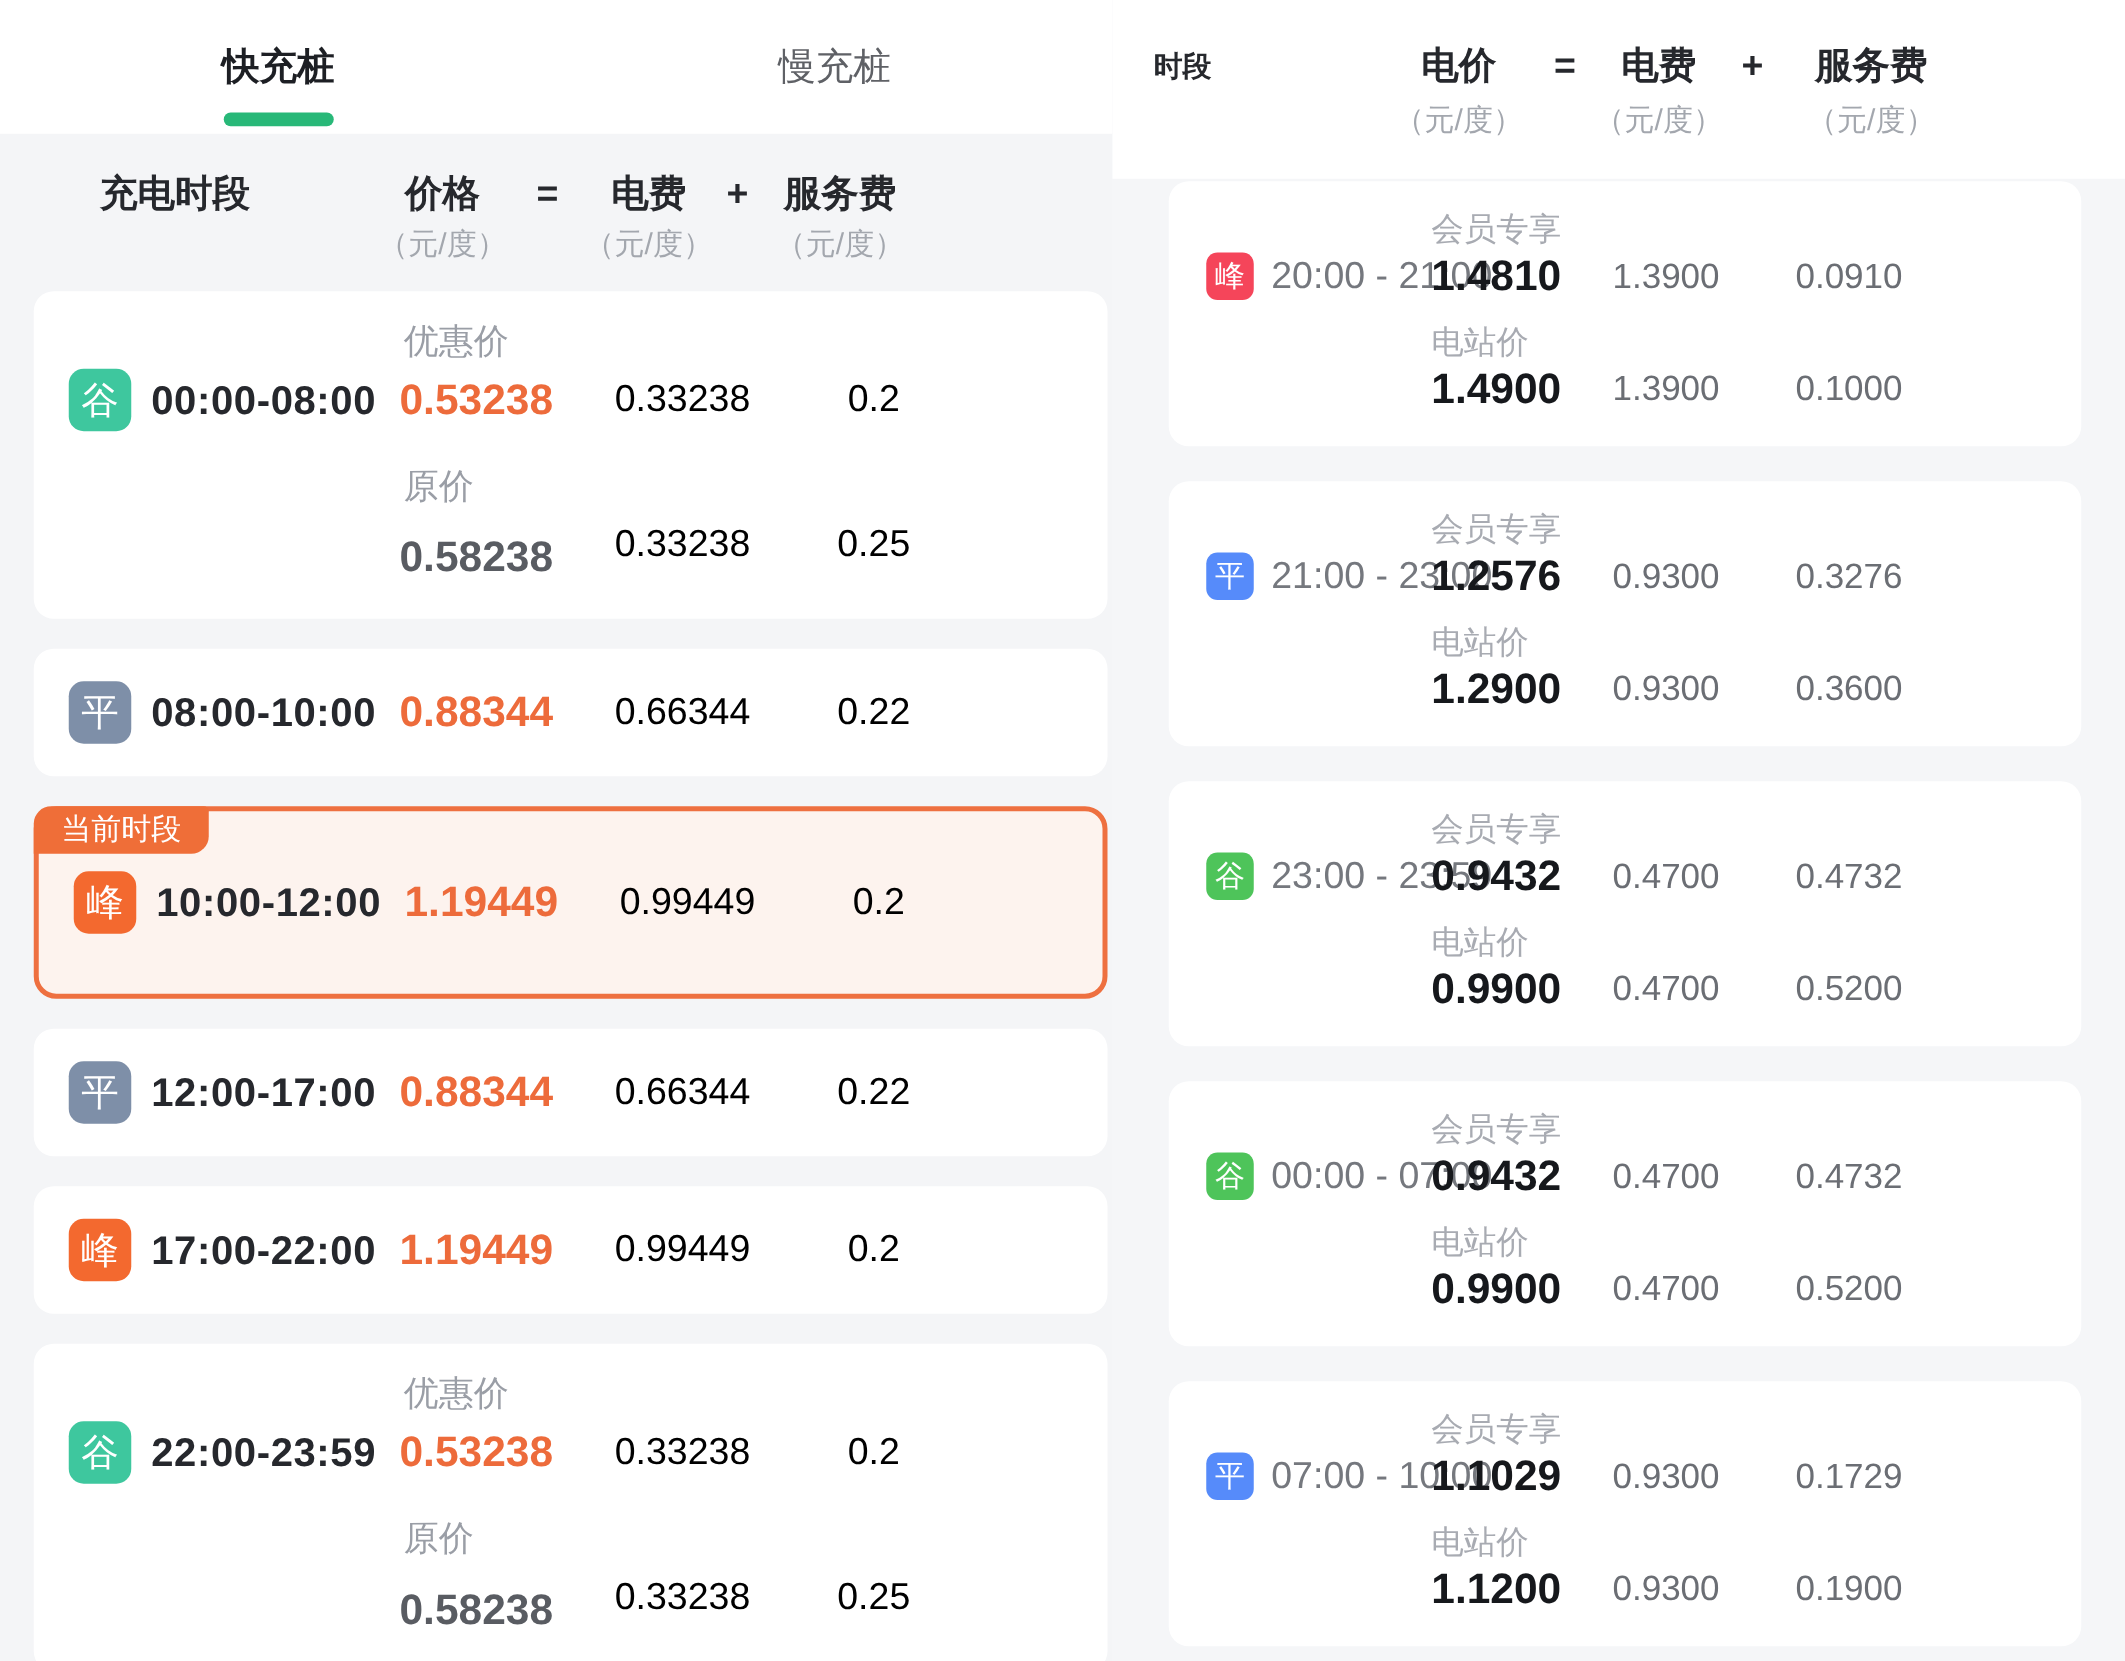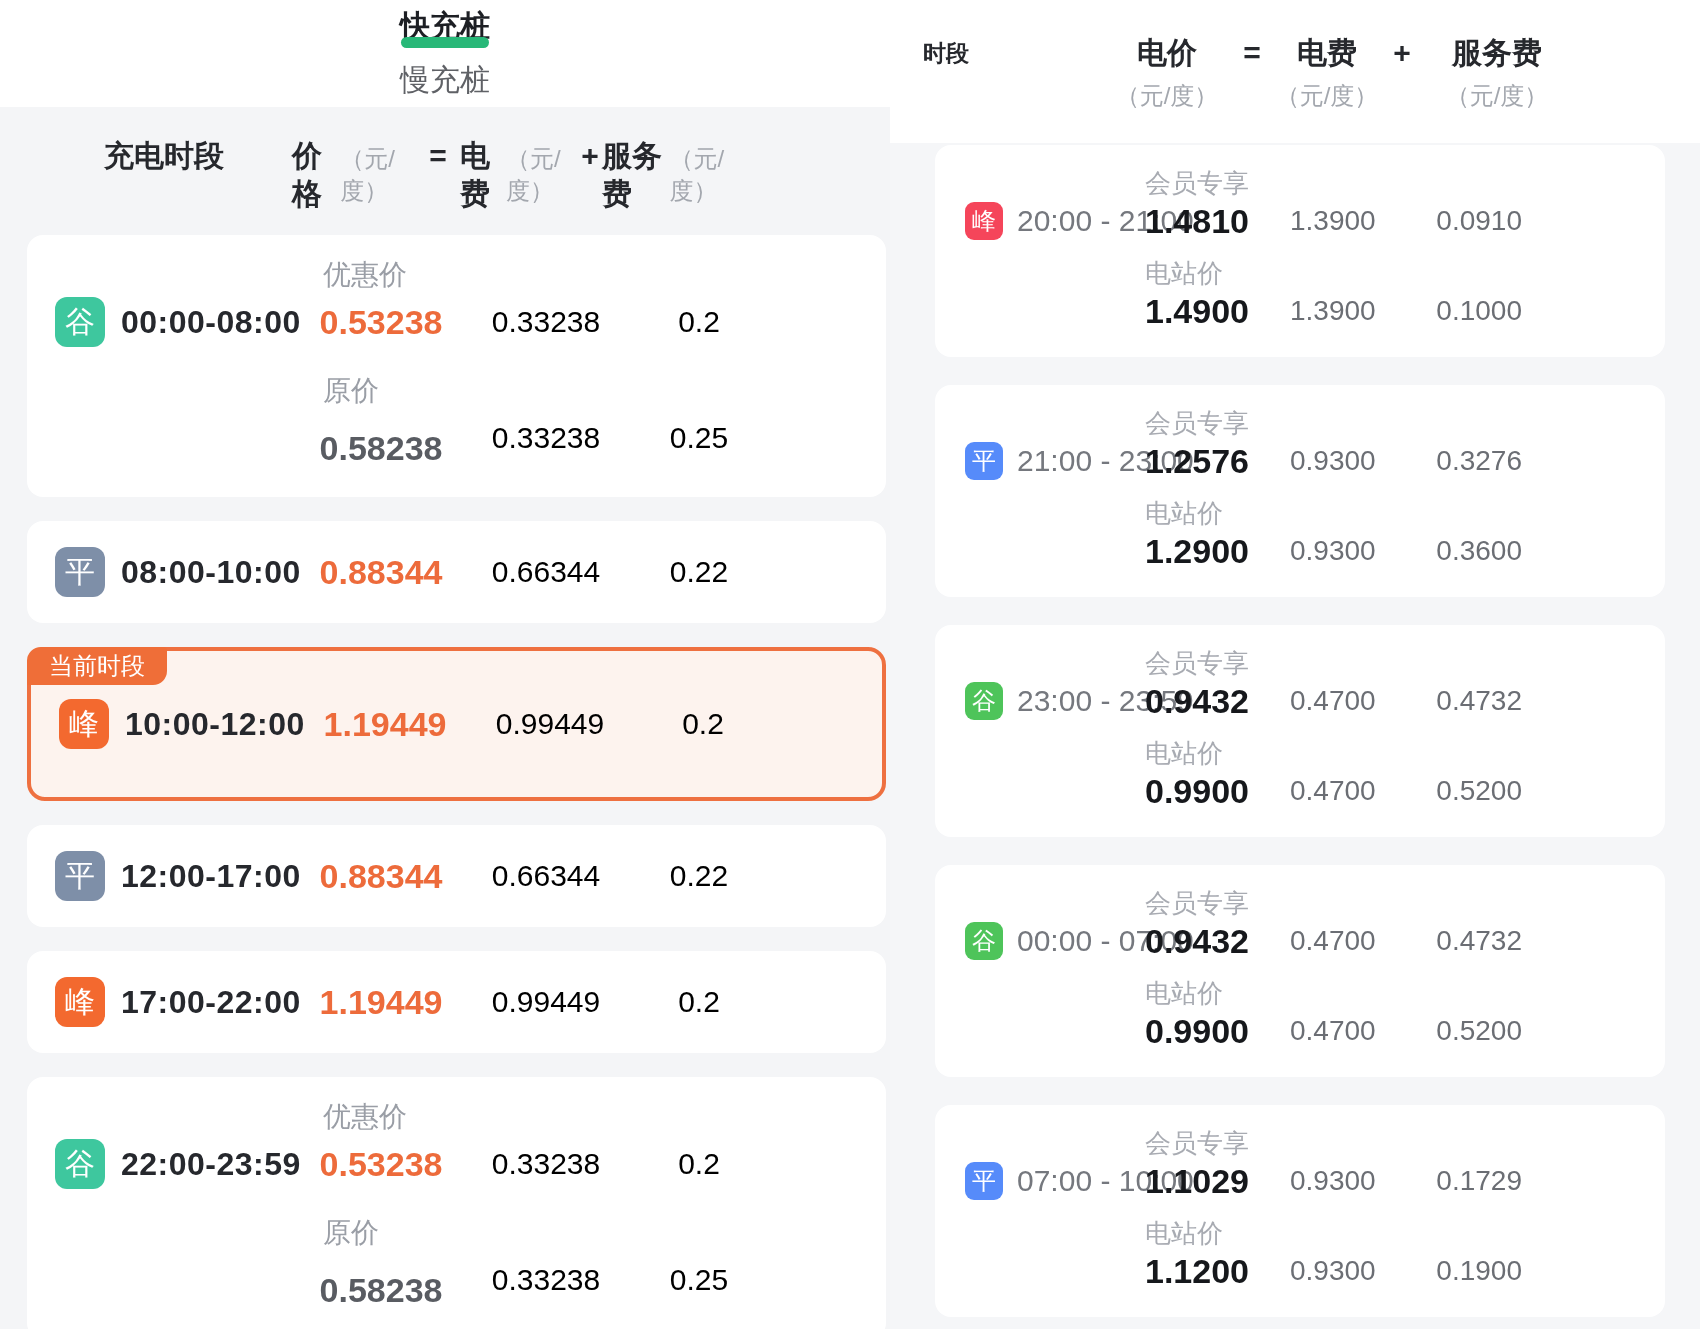--- a/index.html
+++ b/index.html
@@ -3,30 +3,30 @@
 <meta charset="utf-8">
 <style>
   html,body{margin:0;padding:0;}
   body{
     width:1700px;height:1329px;overflow:hidden;display:flex;
     background:#f5f6f8;font-family:"Liberation Sans","DejaVu Sans",sans-serif;
     -webkit-font-smoothing:antialiased;
   }
   
   .panel-left{width:890px;background:#f4f5f7;flex:0 0 auto;}
-  .lp-tabs{height:107px;background:#fff;display:flex;flex-direction:column;}
+  .lp-tabs{height:107px;background:#fff;display:flex;}
   .tab{flex:1;display:flex;align-items:center;justify-content:center;
        font-size:30px;color:#5f6166;position:relative;cursor:pointer;}
   .tab.active{color:#1d1f24;font-weight:bold;}
   .tab-underline{position:absolute;bottom:6px;left:50%;transform:translateX(-50%);
        width:88px;height:11px;border-radius:6px;}
   .lp-header{display:flex;align-items:flex-start;padding:30px 0 22px 0;}
-  .lph-time{width:292px;padding-left:104px;box-sizing:border-box;
+  .lph-time{width:292px;padding-left:80px;box-sizing:border-box;
        font-weight:bold;font-size:30px;color:#26282d;line-height:38px;}
-  .lph-col{display:flex;flex-direction:row;align-items:center;gap:4px;}
+  .lph-col{display:flex;flex-direction:column;align-items:center;gap:4px;}
   .w-price{width:124px;} .w-op1{width:44px;} .w-fee{width:118px;} .w-op2{width:24px;} .w-svc{width:140px;}
   .lph-big{font-weight:bold;font-size:30px;color:#26282d;line-height:38px;}
   .lph-unit{font-size:24px;color:#a3a7ae;}
   .lph-op{text-align:center;font-weight:bold;font-size:30px;color:#26282d;line-height:38px;}
   .lp-cards{padding:0 4px 0 27px;}
   .lcard{background:#fff;border-radius:16px;margin-bottom:24px;padding:26px 0 34px 0;}
   .lcard.single{padding:26px 0;}
   .lcard.current{box-sizing:border-box;border:4px solid #ee7040;background:#fdf3ee;
        border-radius:18px;padding:48px 0;position:relative;}
   .current-tag{position:absolute;top:-4px;left:-4px;height:38px;line-height:38px;

